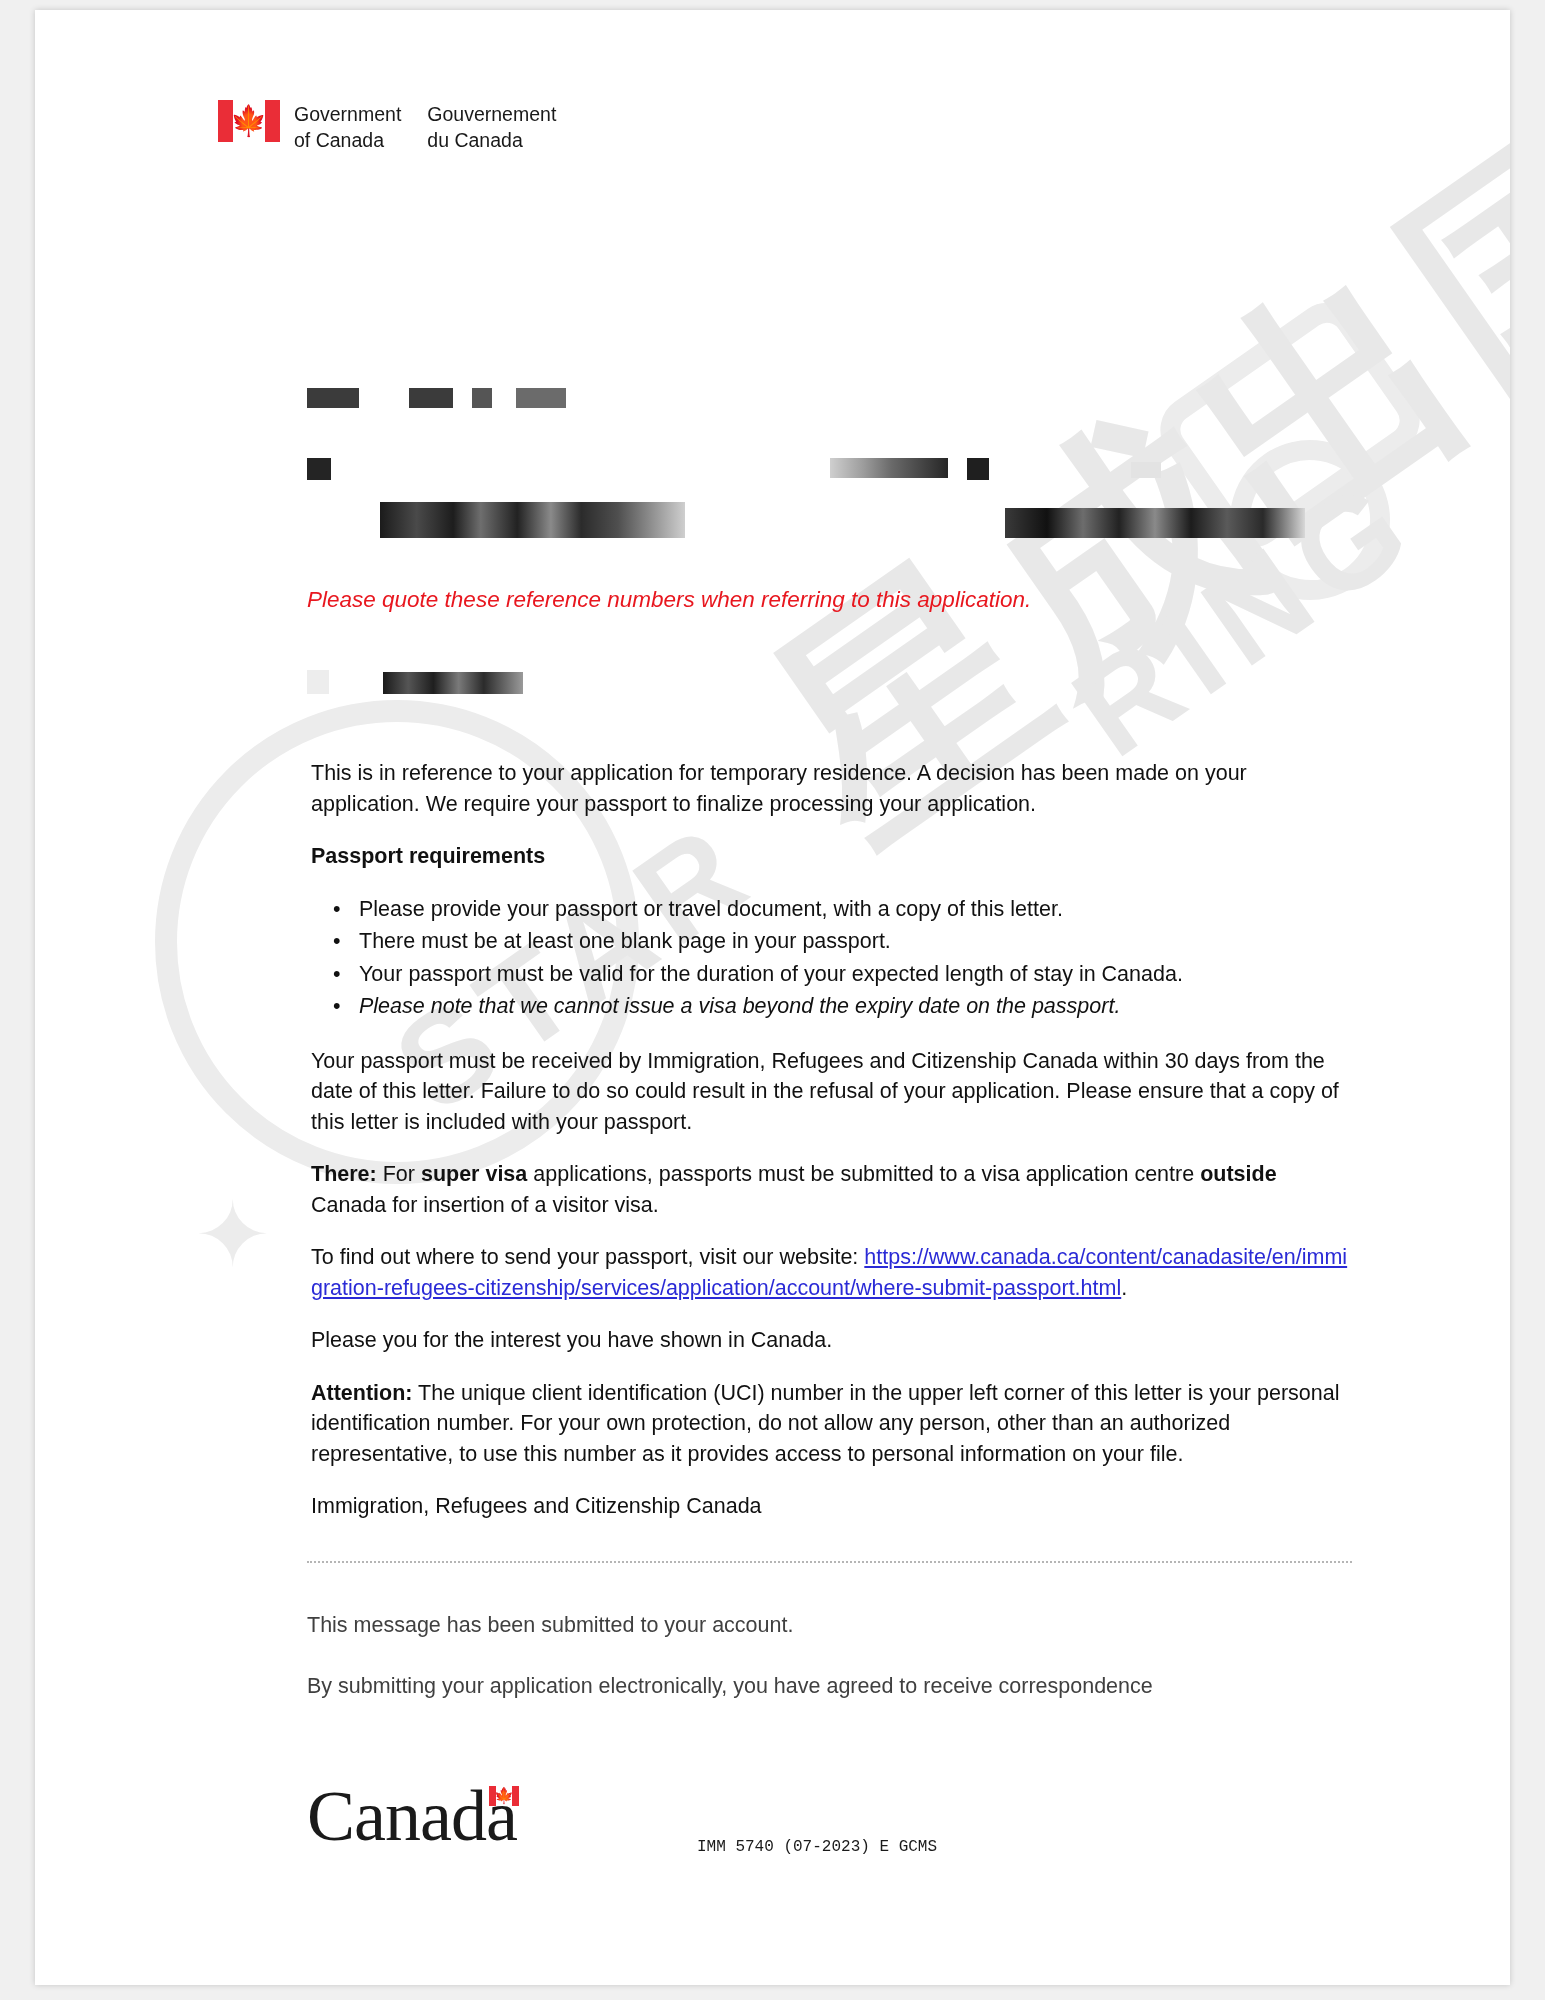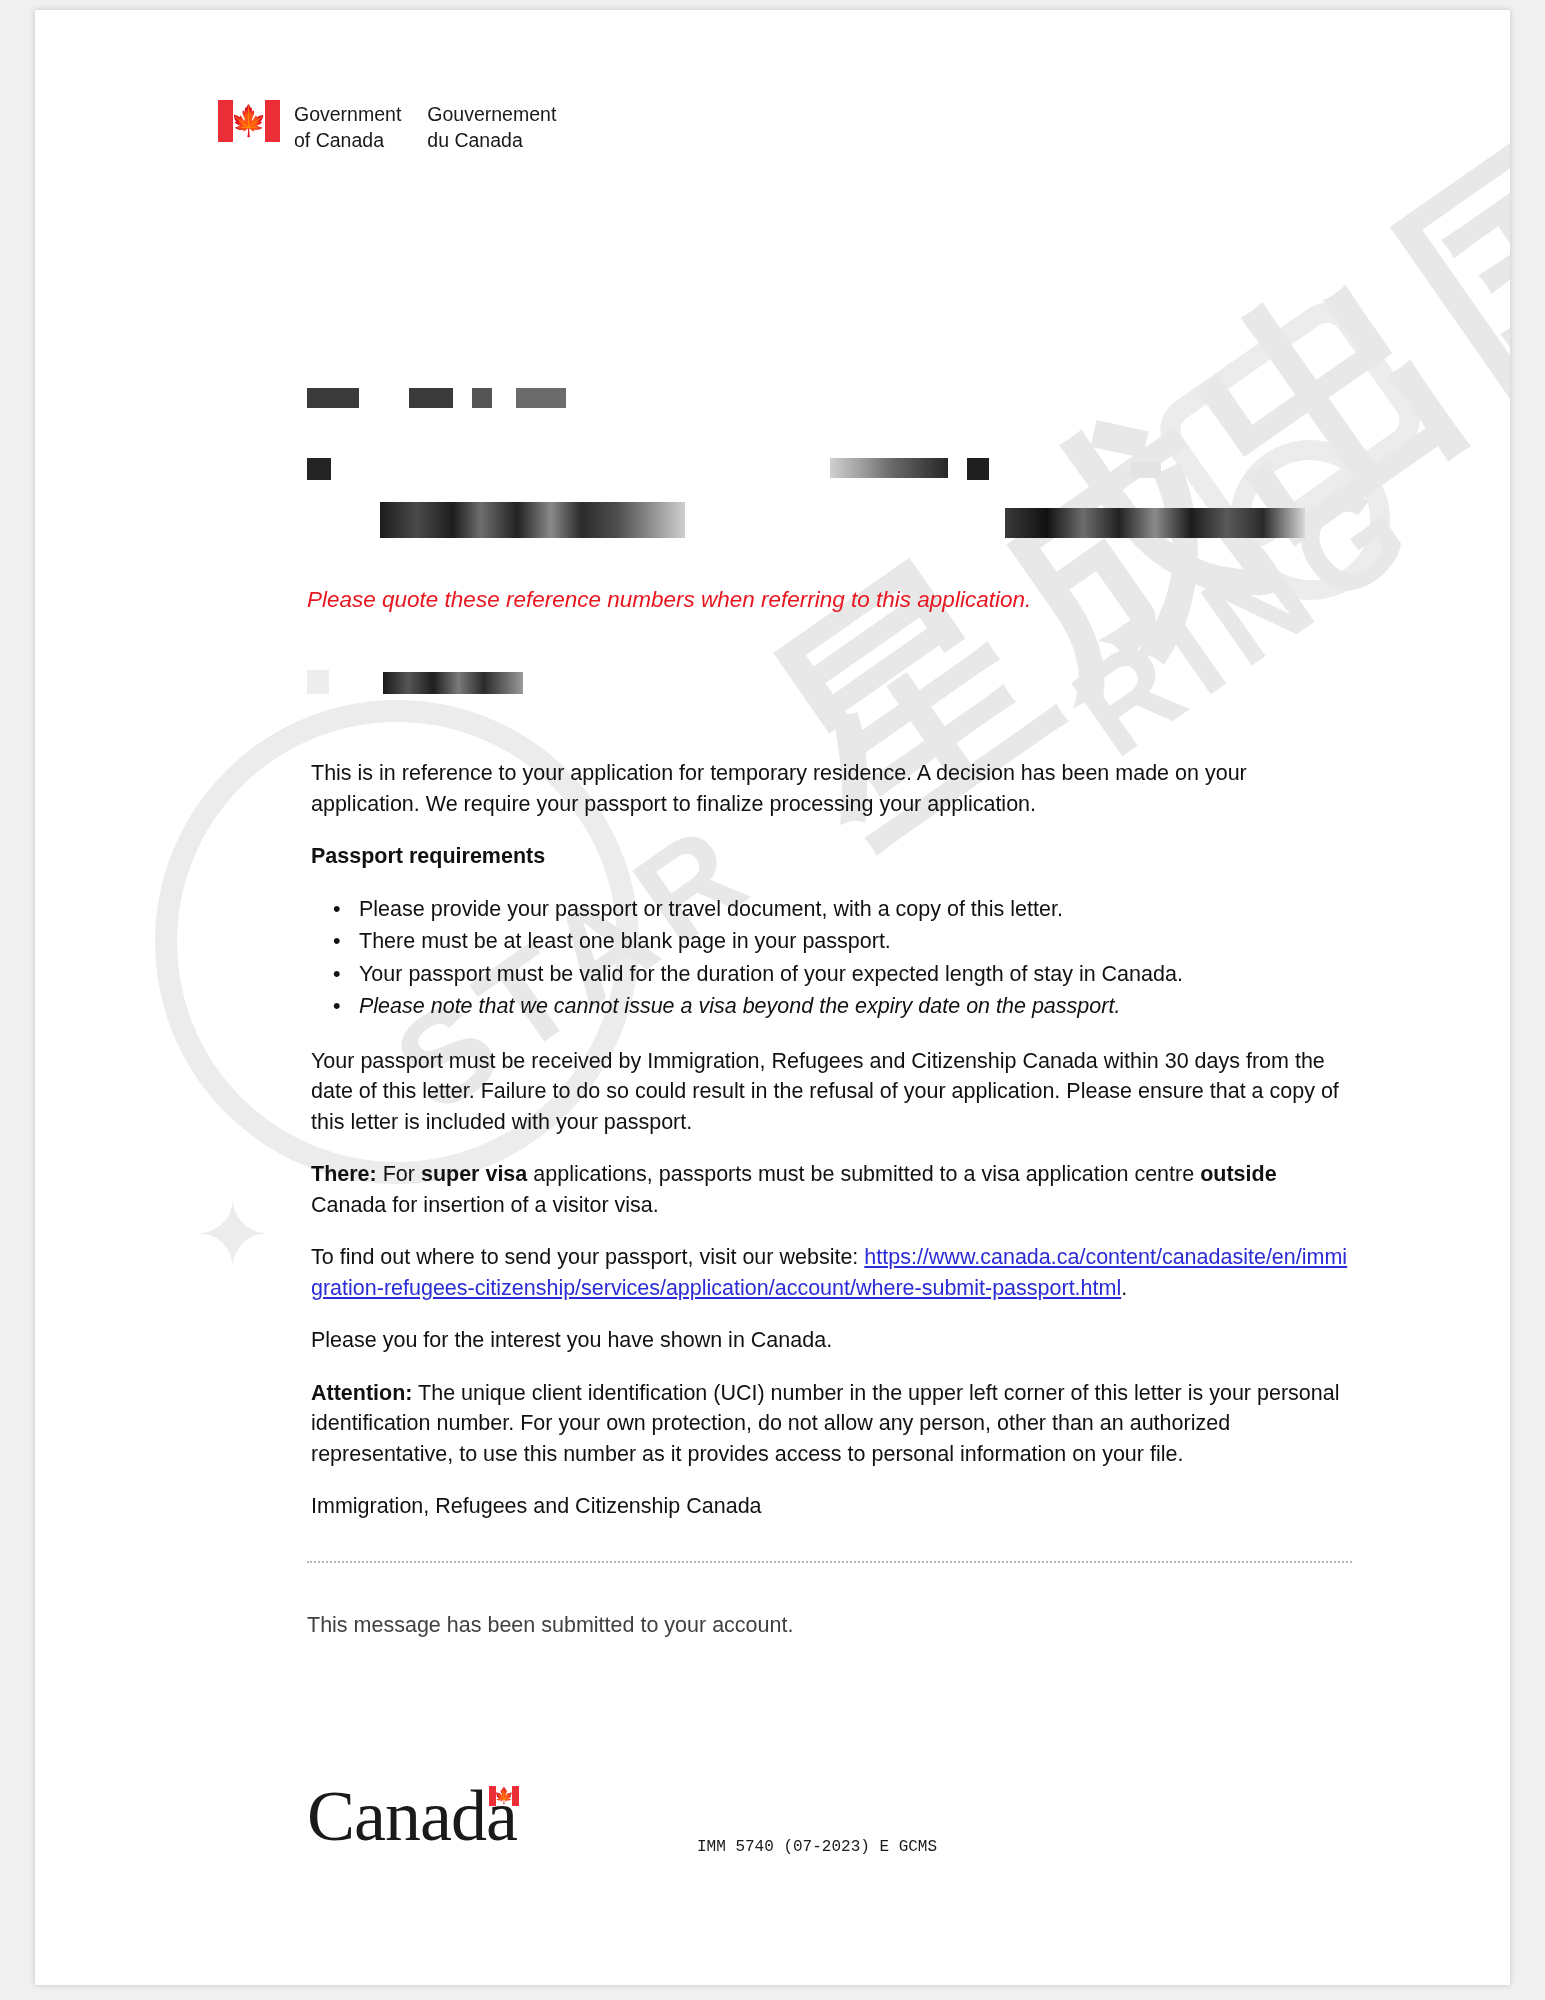--- a/index.html
+++ b/index.html
@@ -355,20 +355,21 @@
 
         <p><b>Attention:</b><span>  The unique client identification (UCI) number in the upper left corner of this letter is your personal identification number. For your own protection, do not allow any person, other than an authorized representative, to use this number as it provides access to personal information on your file.</span></p>
 
         <p>Immigration, Refugees and Citizenship Canada</p>
       </div>
 
       <div class="divider"></div>
 
       <div class="footer-block">
         <p>This message has been submitted to your account.</p>
+        <p>By submitting your application electronically, you have agreed to receive correspondence</p>
       </div>
 
       <div class="canada-wordmark">
         <span>Canada</span>
         <span class="cflag">
           <span class="b l"></span>
           <span class="b r"></span>
           <span class="lf">🍁</span>
         </span>
       </div>

